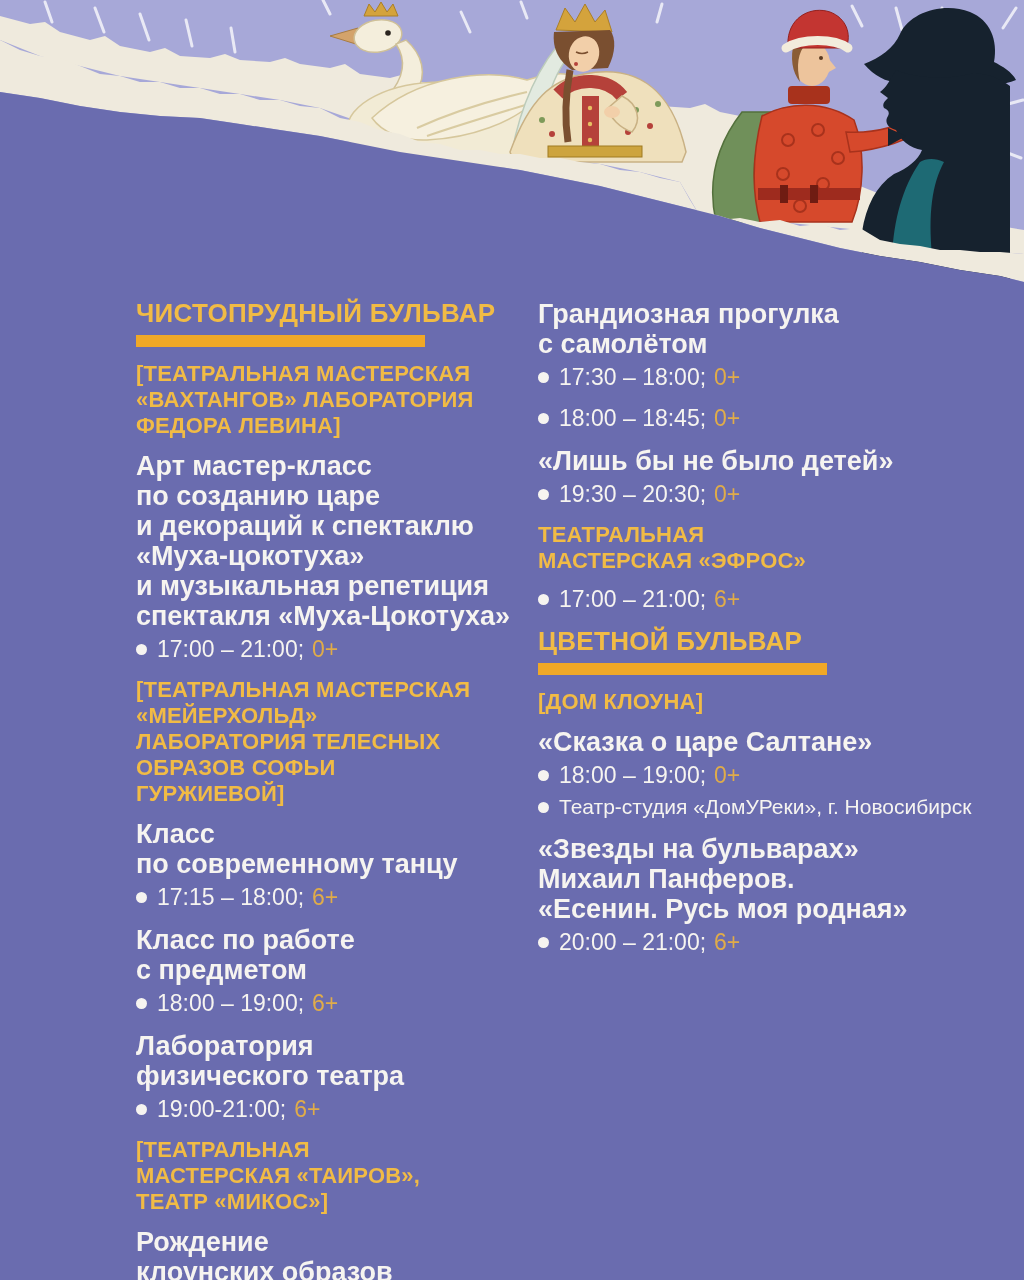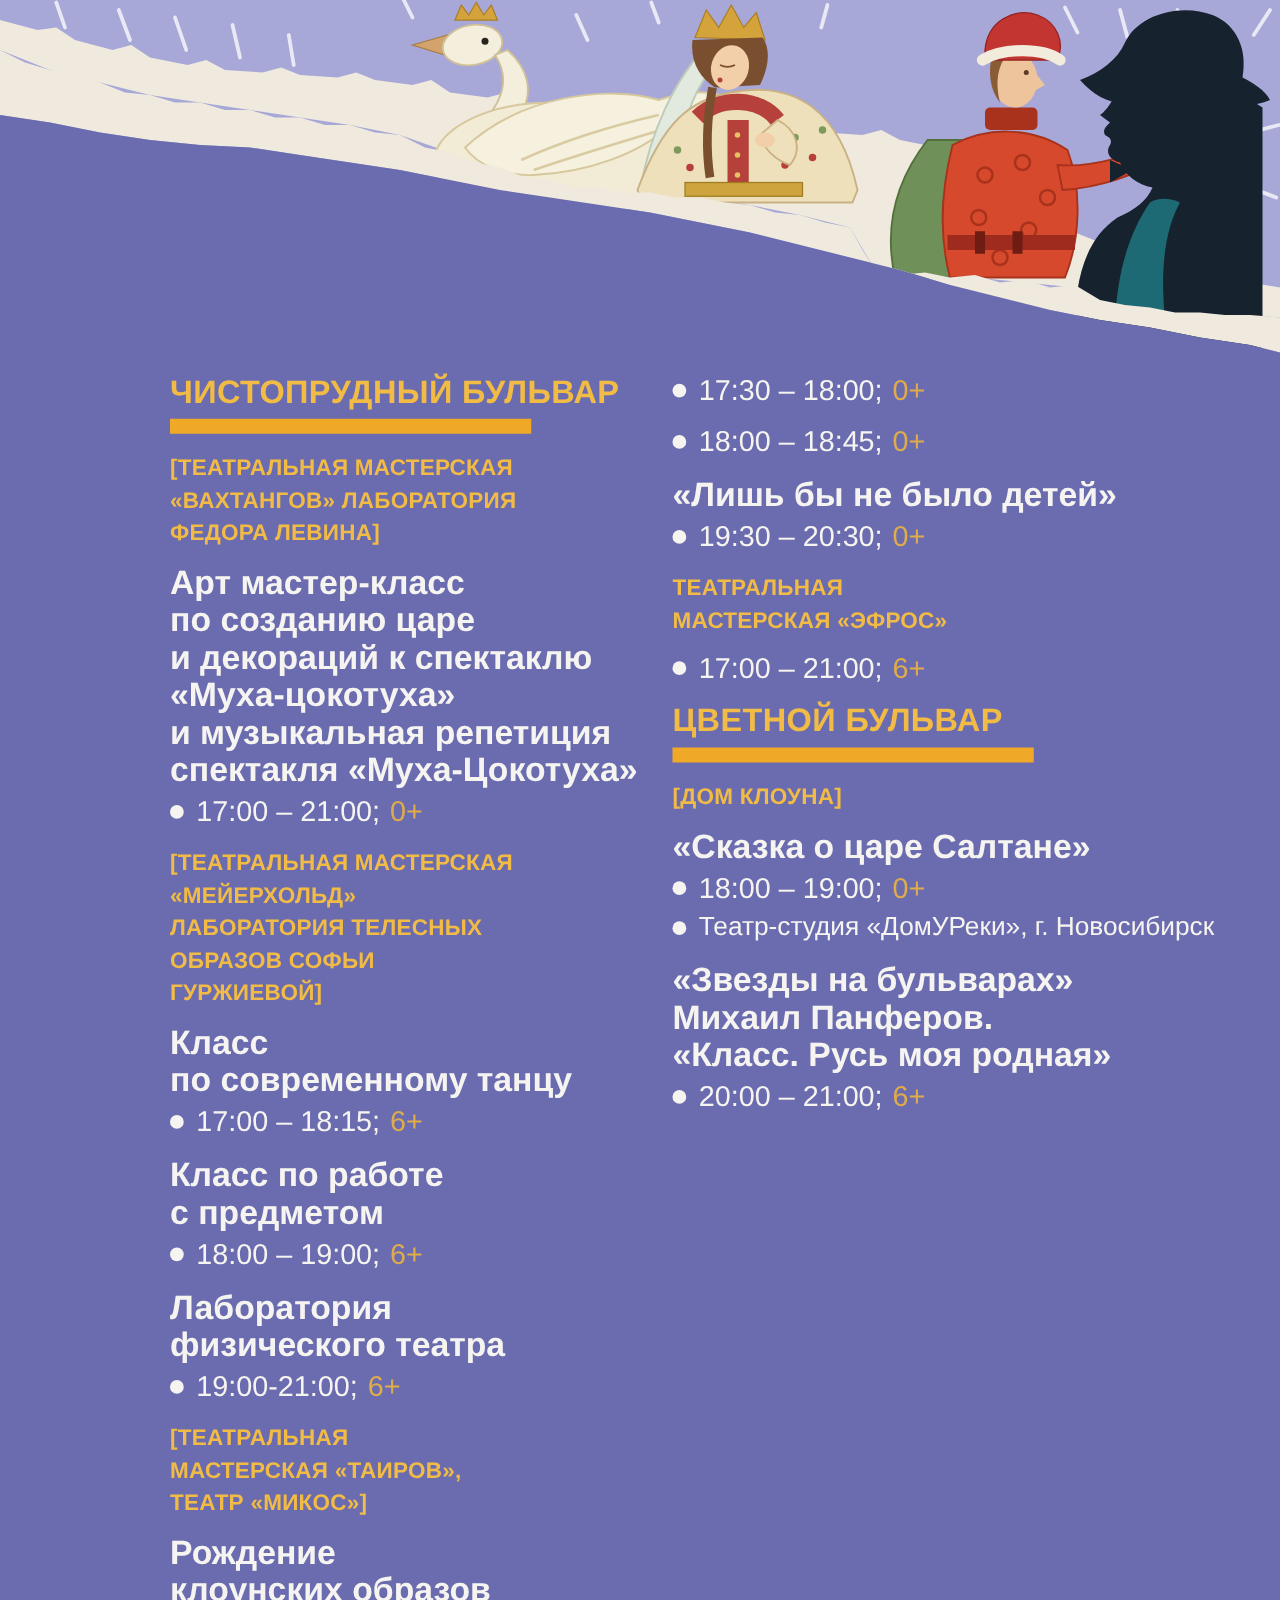--- a/index.html
+++ b/index.html
@@ -27,21 +27,21 @@
 
   .section-block{margin-bottom:14px;}
   .section-header{
     color:var(--accent-yellow);
     font-size:26px;line-height:28px;font-weight:700;letter-spacing:.3px;
   }
   .section-underline{width:289px;height:12px;background:var(--underline-bar);margin-top:8px;}
 
   .venue-label{
     color:var(--accent-yellow);
-    font-size:18px;line-height:26px;font-weight:700;
+    font-size:22px;line-height:26px;font-weight:700;
     white-space:pre-line;margin:0 0 12px 0;letter-spacing:.2px;
   }
   .event{margin-bottom:15px;}
   .event-title{
     color:var(--text-white);
     font-size:27px;line-height:30px;font-weight:700;
     white-space:pre-line;margin-bottom:5px;
   }
   .time-row,.note-row{display:flex;align-items:center;color:var(--text-white);}
   .time-row{font-size:23px;line-height:26px;align-items:center;}
@@ -187,21 +187,21 @@
 «МЕЙЕРХОЛЬД»
 ЛАБОРАТОРИЯ ТЕЛЕСНЫХ
 ОБРАЗОВ СОФЬИ
 ГУРЖИЕВОЙ]</div>
 
     <div class="event">
       <div class="event-title">Класс
 по современному танцу</div>
       <div class="time-row">
         <span class="dot"></span>
-        <span class="time">17:00 – 18:15;</span>
+        <span class="time">17:15 – 18:00;</span>
         <span class="age">6+</span>
       </div>
     </div>
 
     <div class="event">
       <div class="event-title">Класс по работе
 с предметом</div>
       <div class="time-row">
         <span class="dot"></span>
         <span class="time">18:00 – 19:00;</span>
@@ -225,20 +225,22 @@
 
     <div class="event">
       <div class="event-title">Рождение
 клоунских образов</div>
 
     </div>
   </div>
 
   <div class="col col-right">
     <div class="event">
+      <div class="event-title">Грандиозная прогулка
+с самолётом</div>
       <div class="time-row">
         <span class="dot"></span>
         <span class="time">17:30 – 18:00;</span>
         <span class="age">0+</span>
       </div>
     </div>
 
     <div class="event">
       <div class="time-row">
         <span class="dot"></span>
@@ -283,21 +285,21 @@
       </div>
       <div class="note-row">
         <span class="dot"></span>
         <span class="note-text">Театр-студия «ДомУРеки», г. Новосибирск</span>
       </div>
     </div>
 
     <div class="event">
       <div class="event-title">«Звезды на бульварах»
 Михаил Панферов.
-«Класс. Русь моя родная»</div>
+«Есенин. Русь моя родная»</div>
       <div class="time-row">
         <span class="dot"></span>
         <span class="time">20:00 – 21:00;</span>
         <span class="age">6+</span>
       </div>
     </div>
   </div>
 
 </div>
 

